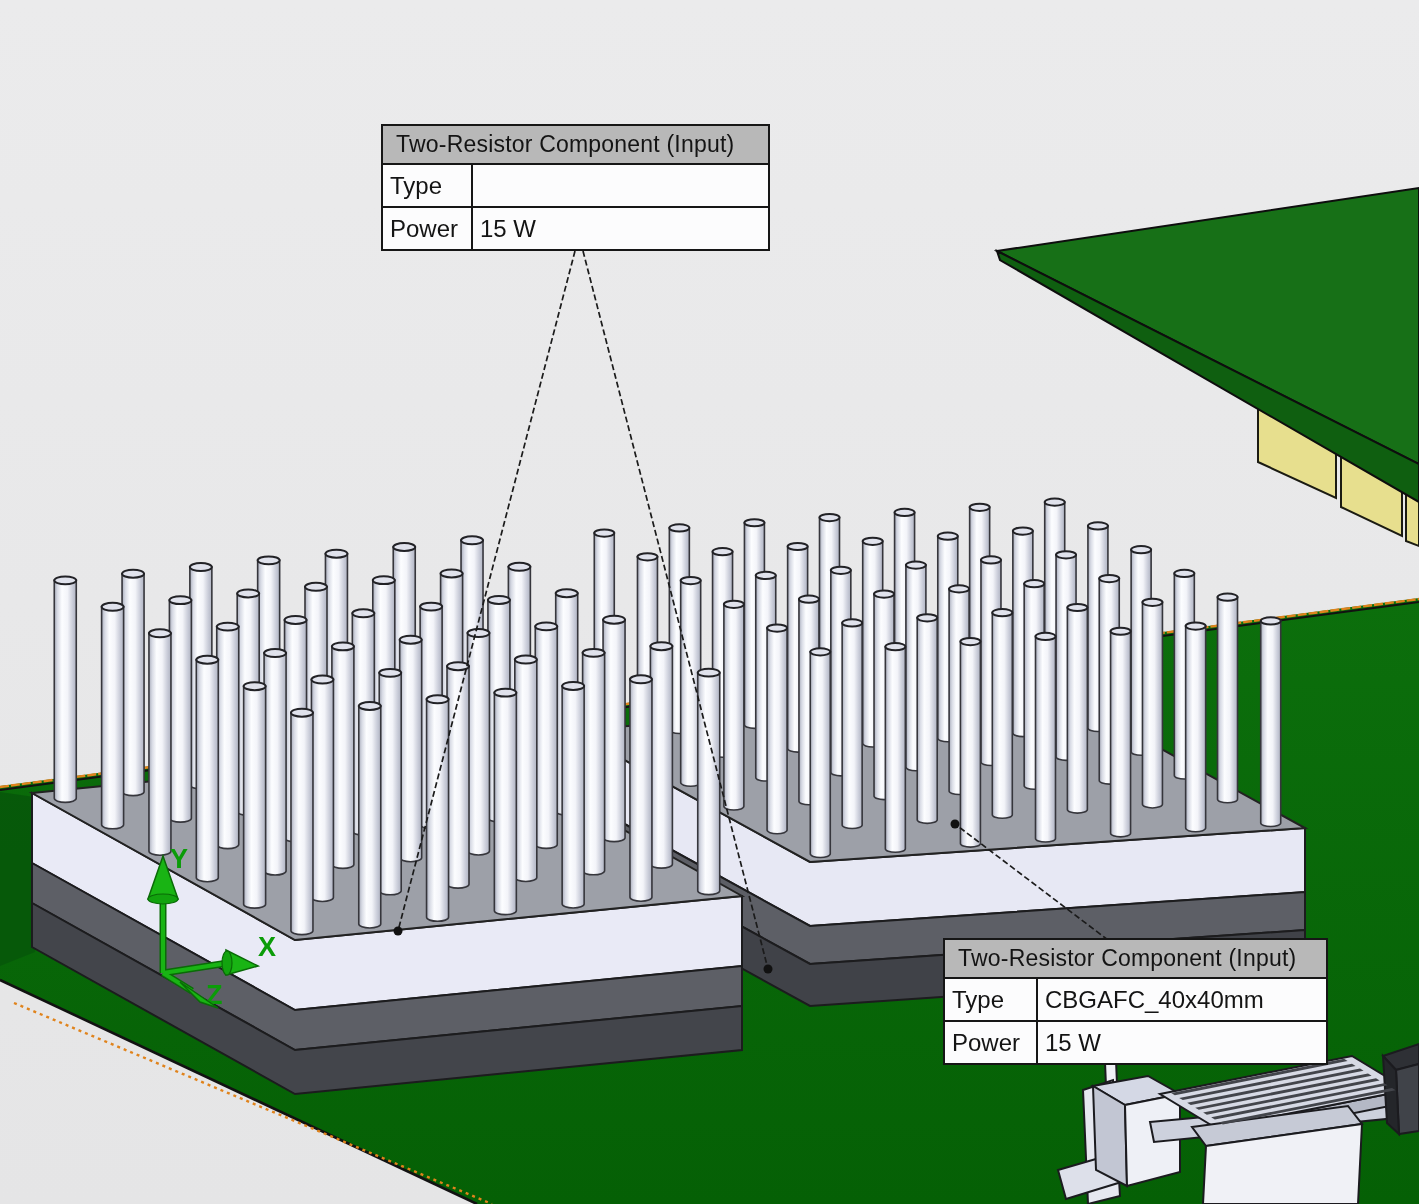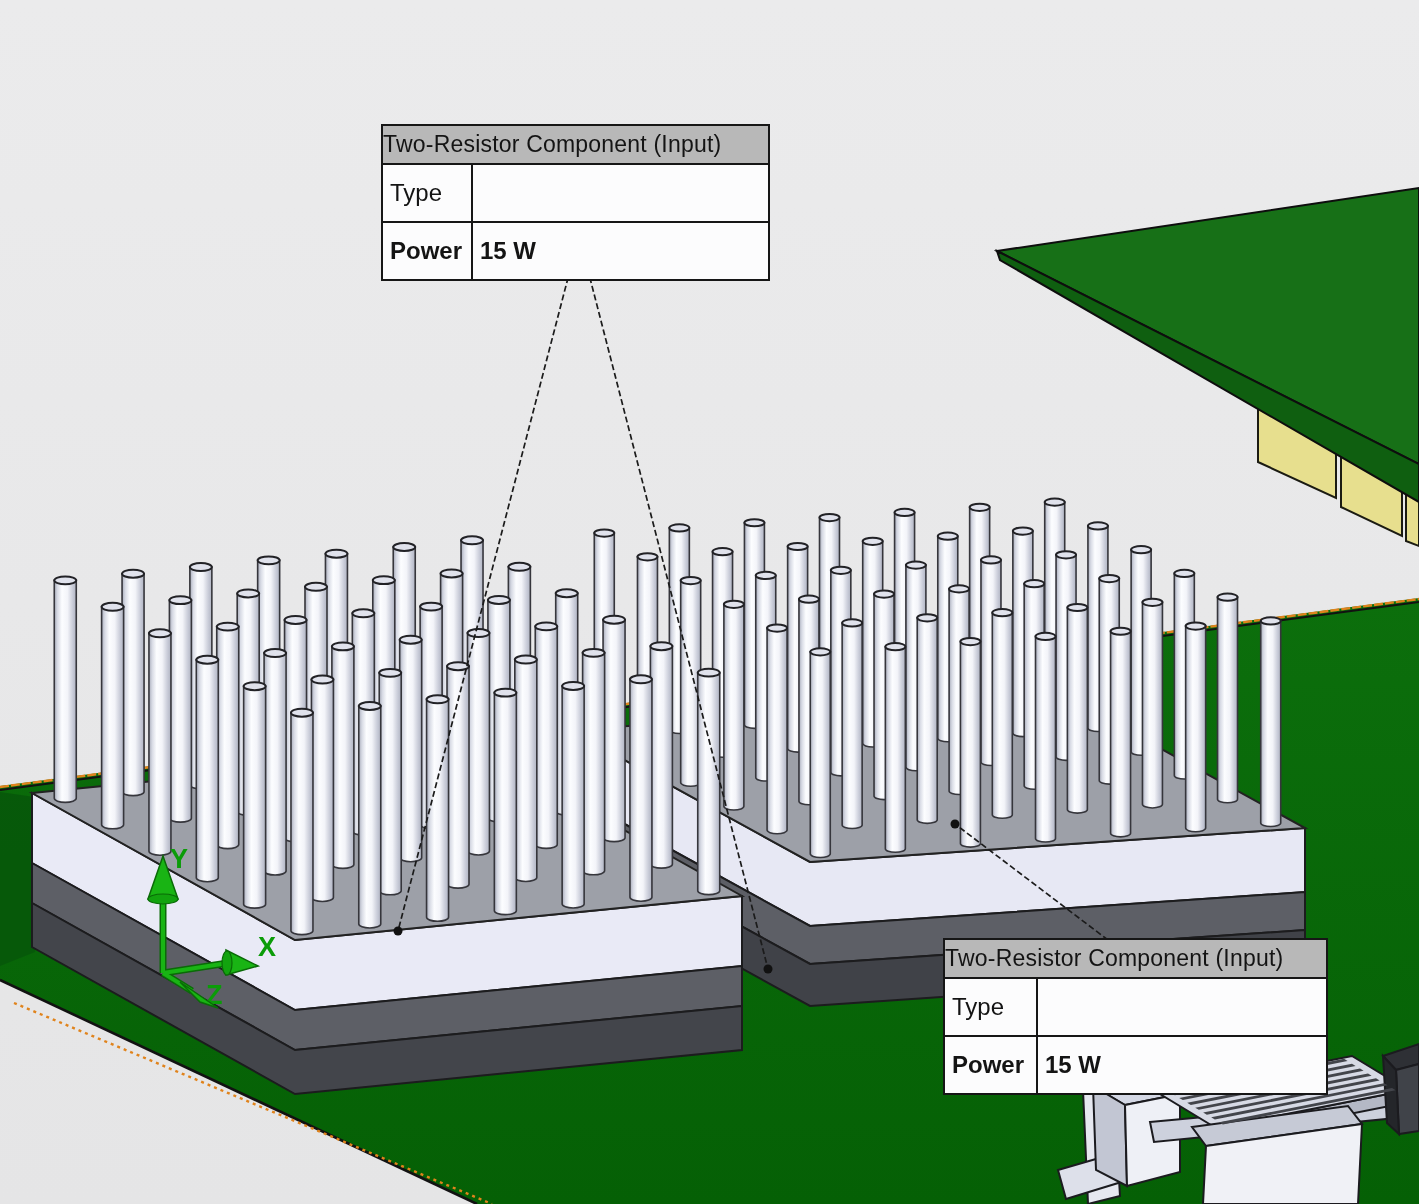--- a/index.html
+++ b/index.html
@@ -1,23 +1,23 @@
 <!DOCTYPE html>
 <html><head>
 <meta charset="utf-8">
 <style>
   html,body{margin:0;padding:0;background:#e8e8e9;}
   .stage{position:relative;width:1419px;height:1204px;overflow:hidden;
          font-family:"Liberation Sans","DejaVu Sans",sans-serif;}
   svg{position:absolute;left:0;top:0;}
   .callout{position:absolute;background:#fcfcfd;border:2px solid #161616;color:#141414;z-index:5;box-sizing:border-box;}
   .co-header{height:37px;background:#b8b8b8;border-bottom:2px solid #161616;display:flex;align-items:center;
-             padding:0 0;font-size:23px;white-space:nowrap;letter-spacing:0.2px;}
-  .co-row{display:grid;grid-template-columns:var(--c1) 1fr;height:56px;}
-  .co-row + .co-row{border-top:2px solid #161616;font-weight:bold;}
+             padding:0 13px;font-size:23px;white-space:nowrap;letter-spacing:0.2px;}
+  .co-row{display:grid;grid-template-columns:var(--c1) 1fr;height:41px;}
+  .co-row + .co-row{border-top:2px solid #161616;}
   .co-cell{display:flex;align-items:center;padding:0 7px;font-size:24px;white-space:nowrap;overflow:hidden;}
   .co-cell.lbl{border-right:2px solid #161616;}
 </style>
 </head>
 <body>
 
 <div class="stage">
   <svg id="scene" width="1419" height="1204" viewBox="0 0 1419 1204">
       <defs>
         <linearGradient id="bgGrad" x1="0" y1="0" x2="0" y2="1">
@@ -290,19 +290,20 @@
     <div class="co-row">
       <div class="co-cell lbl">Power</div>
       <div class="co-cell">15 W</div>
     </div>
   </div>
 
   <div class="callout" id="callout-1" style="left:943px;top:938px;width:385px;--c1:93px;">
     <div class="co-header">Two-Resistor Component (Input)</div>
     <div class="co-row">
       <div class="co-cell lbl">Type</div>
+      <div class="co-cell">CBGAFC_40x40mm</div>
     </div>
     <div class="co-row">
       <div class="co-cell lbl">Power</div>
       <div class="co-cell">15 W</div>
     </div>
   </div>
 </div>
 
 </body></html>

